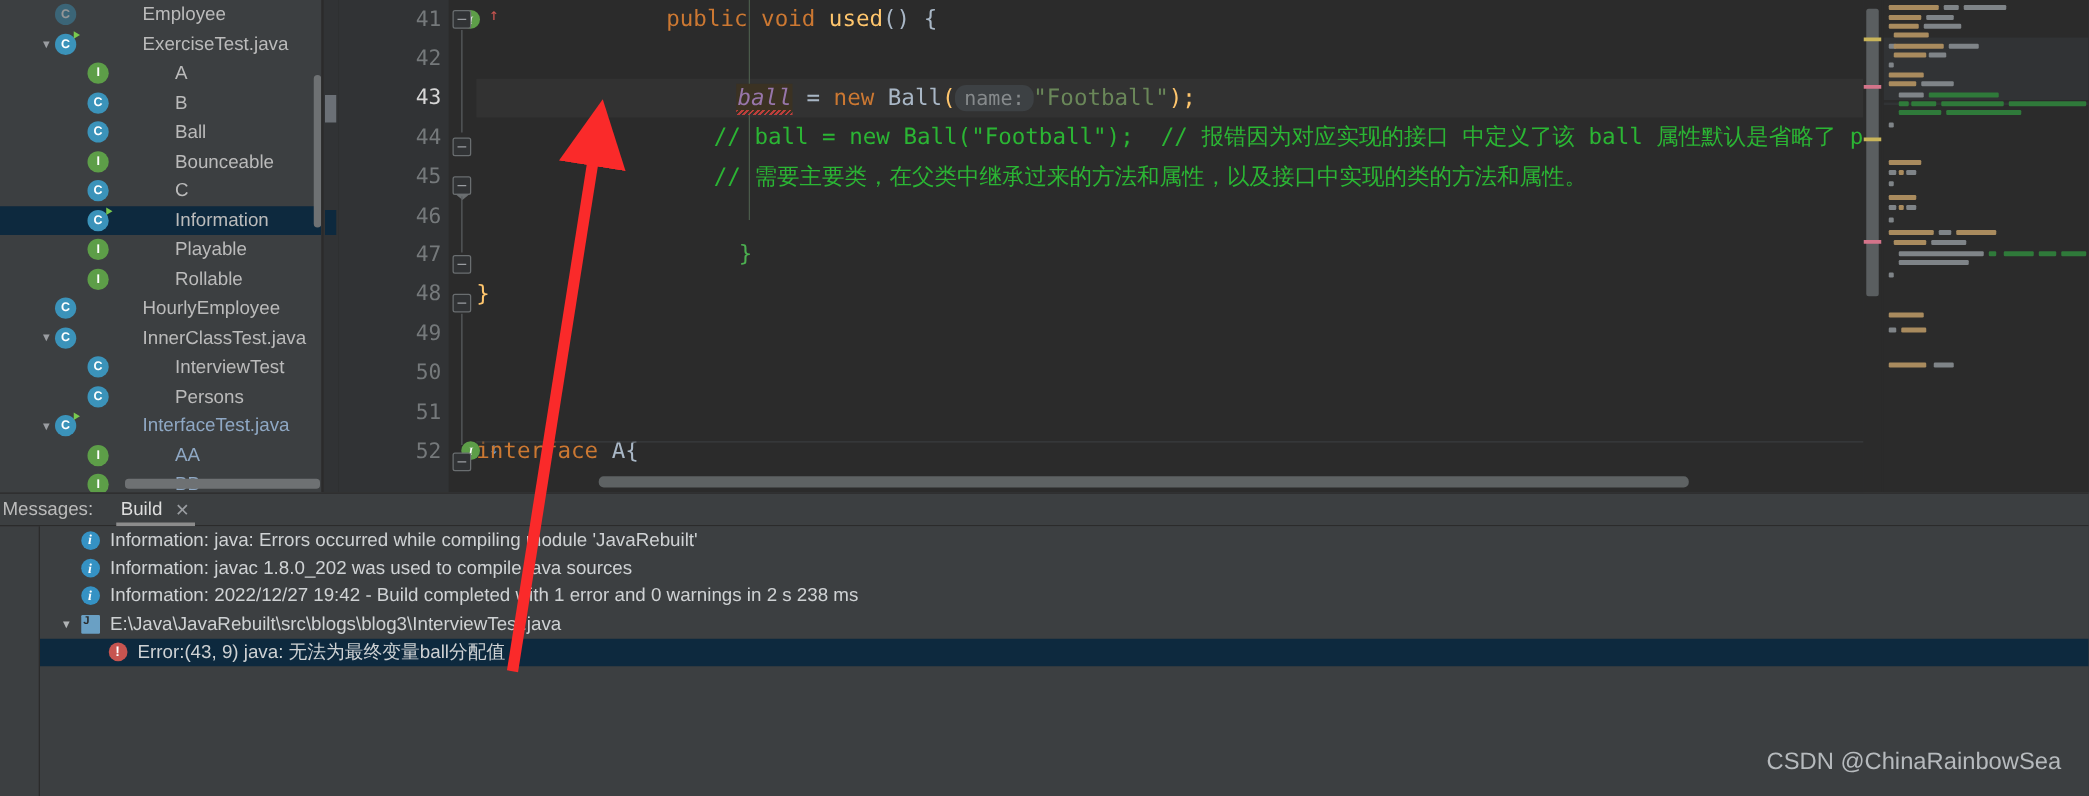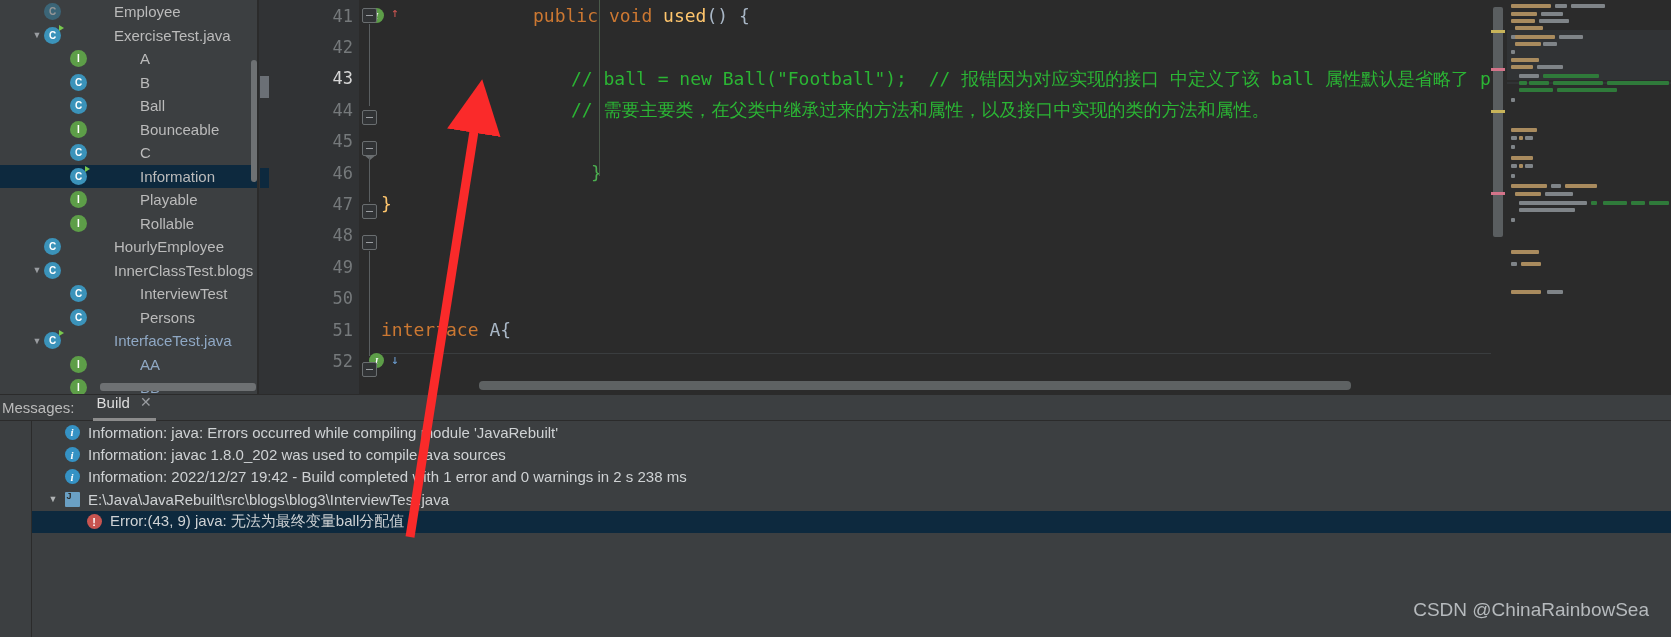--- a/index.html
+++ b/index.html
@@ -192,21 +192,21 @@
   .msg-header {
     position: absolute; left: 0; top: 0; width: 1671px; height: 27px;
     border-top: 1px solid #2b2b2b; border-bottom: 1px solid #2b2b2b;
     display: flex; align-items: center; background: #3c3f41;
   }
   .msg-title {
     font-size: 15px; color: #bbbbbb; margin-left: 2px; margin-right: 18px;
   }
   .tab-build {
     position: relative; font-size: 15px; color: #dddddd; padding: 0 4px; height: 27px;
-    display: flex; 
+    display: flex; align-items: center;
   }
   .tab-build .underline {
     position: absolute; left: 0; right: 0; bottom: 0; height: 3px; background: #8c8c8c;
   }
   .tab-close { color: #9a9da1; font-size: 14px; margin-left: 10px; }
   .msg-body {
     position: absolute; left: 31px; top: 27px; width: 1640px; height: 216px;
     background: #3c3f41; border-left: 1px solid #2b2b2b;
   }
   .msg-row {
@@ -304,21 +304,21 @@
           <span class="label">Rollable</span>
         </div>
         <div class="tree-row">
           <span class="arrow" style="margin-left: 30px;"></span>
           <span class="nodeicon ic-class">C</span>
           <span class="label">HourlyEmployee</span>
         </div>
         <div class="tree-row">
           <span class="arrow" style="margin-left: 30px;">▼</span>
           <span class="nodeicon ic-class">C</span>
-          <span class="label">InnerClassTest.blogs</span>
+          <span class="label">InnerClassTest.java</span>
         </div>
         <div class="tree-row">
           <span class="arrow" style="margin-left: 56px;"></span>
           <span class="nodeicon ic-class">C</span>
           <span class="label">InterviewTest</span>
         </div>
         <div class="tree-row">
           <span class="arrow" style="margin-left: 56px;"></span>
           <span class="nodeicon ic-class">C</span>
           <span class="label">Persons</span>
@@ -414,20 +414,23 @@
 
     <div class="code-area">
       <div class="indent-guide"></div>
 
       <div class="code-line">
         <span style="padding-left:152px"></span><span class="kw">public</span><span> </span><span class="kw">void</span><span> </span><span class="fn">used</span><span class="brace">() {</span>
       </div>
 
       <div class="code-line"></div>
 
+      <div class="code-line highlight">
+        <span style="padding-left:208px"></span><span class="fieldvar"><span>ball</span><span class="squiggle"></span></span><span class="brace"> = </span><span class="kw">new</span><span class="cls"> Ball</span><span class="brace-y">(</span><span class="hint">name:</span><span class="str">"Football"</span><span class="brace-y">);</span>
+      </div>
 
       <div class="code-line">
         <span style="padding-left:190px"></span><span class="cmt">// ball = new Ball("Football");</span><span class="cmt">&nbsp;&nbsp;</span><span class="cmt">// 报错因为对应实现的接口 中定义了该</span><span class="cmt">&nbsp;</span><span class="cmt">ball</span><span class="cmt">&nbsp;</span><span class="cmt">属性默认是省略了</span><span class="cmt">&nbsp;</span><span class="cmt">public</span>
       </div>
 
       <div class="code-line">
         <span style="padding-left:190px"></span><span class="cmt">// 需要主要类，在父类中继承过来的方法和属性，以及接口中实现的类的方法和属性。</span>
       </div>
 
       <div class="code-line"></div>

